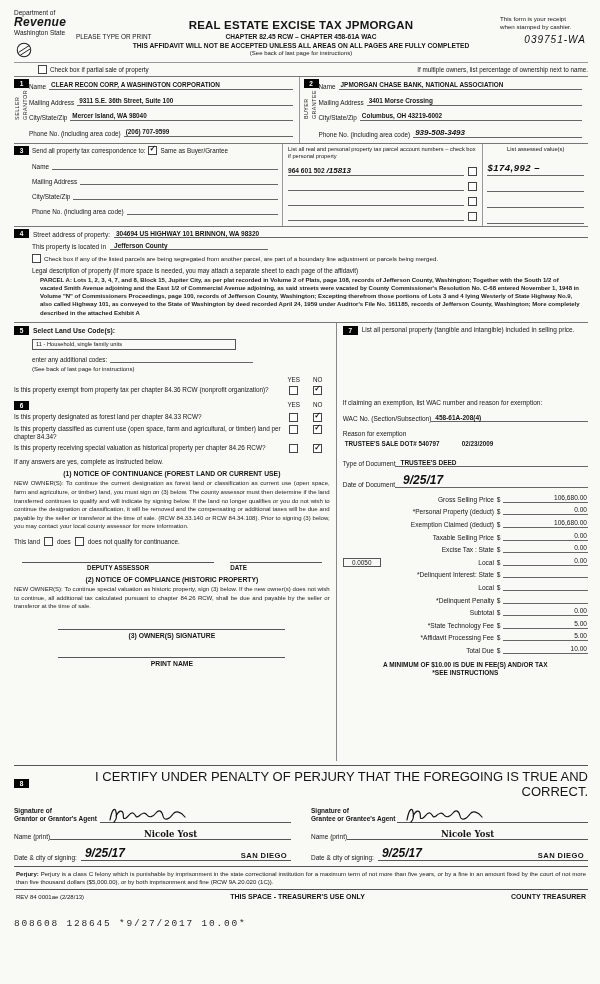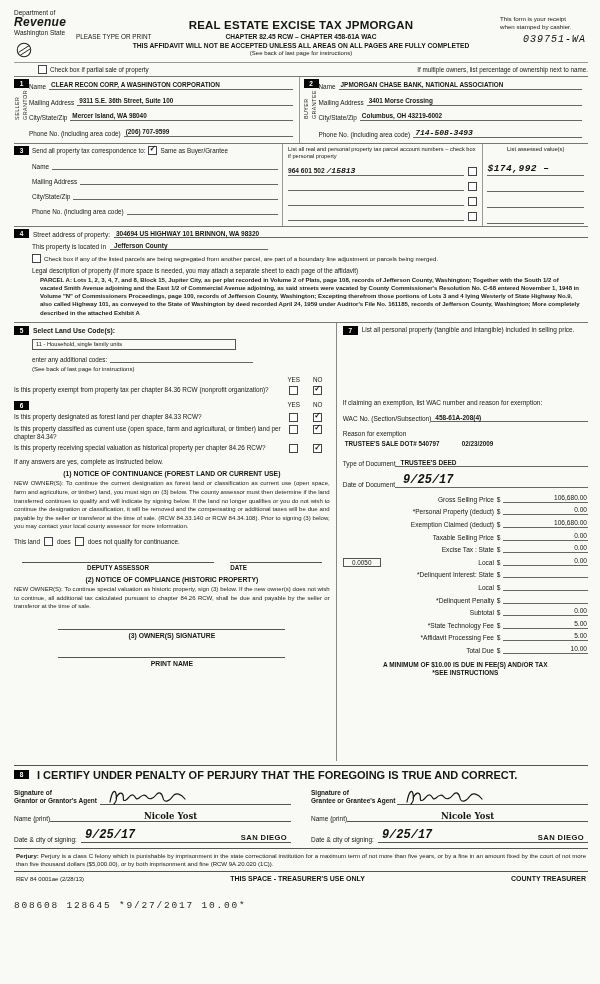--- a/index.html
+++ b/index.html
@@ -1,18 +1,18 @@
 <!DOCTYPE html>
 <html><head>
 <meta charset="utf-8">
 <style>
   html,body{margin:0;padding:0;}
   body{width:600px;height:984px;background:#d8d8d4;font-family:"Liberation Sans",sans-serif;color:#161616;}
   .page{position:relative;width:600px;height:984px;background:#f9f9f5;overflow:hidden;padding:6px 12px 0 14px;box-sizing:border-box;}
-  .hand{font-family:Liberation Mono, monospace;font-style:italic;color:#101010;}
+  .hand{font-family:Liberation Sans, sans-serif;font-style:italic;color:#101010;}
   .cb{display:inline-block;width:7px;height:7px;border:1px solid #444;background:#fff;position:relative;vertical-align:-1px;flex:none;}
   .cb.on::after{content:"✓";position:absolute;left:0;top:-2.5px;font-size:8px;color:#111;font-weight:bold;}
   .numbox{display:inline-flex;align-items:center;justify-content:center;background:#050505;color:#fff;width:15px;height:9px;font-size:6.5px;font-weight:bold;flex:none;}
   
   .header{position:relative;height:56px;}
   .logo{position:absolute;left:0;top:3px;display:flex;gap:3px;align-items:flex-start;flex-direction:column;}
   .dept{font-size:6.5px;line-height:1.1;}
   .dept .d2{display:block;font-size:12px;font-weight:bold;font-style:italic;letter-spacing:0.3px;}
   .logoicon{width:20px;height:18px;margin-top:2px;}
   .titlewrap{text-align:center;padding-top:13px;}
@@ -104,21 +104,21 @@
   .mrow{display:flex;align-items:flex-end;margin-bottom:3.6px;font-size:6.6px;}
   .mlabel{flex:1;text-align:right;}
   .mdollar{width:9px;text-align:center;flex:none;}
   .mval{width:84px;border-bottom:1px solid #666;text-align:right;flex:none;min-height:8px;padding-right:1px;}
   .ratebox{border:1px solid #555;width:36px;text-align:center;font-size:6.4px;flex:none;margin-bottom:-1px;}
   .minnote{font-weight:bold;font-size:6.5px;text-align:center;margin-top:3px;}
   .seeinstr{font-weight:bold;font-size:6.5px;text-align:center;margin-top:1px;}
   
   .sec8{border-top:1px solid #555;margin-top:4px;padding:3px 0 5px;}
   .certrow{display:flex;align-items:center;gap:8px;}
-  .certtxt{flex:1;text-align:left;font-weight:bold;font-size:11px;}
+  .certtxt{flex:1;text-align:right;font-weight:normal;font-size:13px;}
   .sigcols{display:flex;margin-top:5px;}
   .sigcol{flex:1;padding-right:10px;}
   .sigcol+.sigcol{padding-left:10px;padding-right:0;}
   .sigrow{display:flex;align-items:flex-end;}
   .siglabel{font-weight:bold;font-size:6.5px;line-height:1.25;flex:none;width:86px;}
   .sigline{flex:1;border-bottom:1px solid #555;height:18px;position:relative;}
   .sigsvg{position:absolute;left:6px;bottom:-5px;}
   .nprow{display:flex;align-items:flex-end;margin-top:6px;font-size:6.5px;}
   .nprow .ln{flex:1;border-bottom:1px solid #555;padding:0 6px;text-align:center;}
   .handprint{font-family:"DejaVu Serif",serif;font-weight:bold;font-size:8.5px;}
@@ -218,21 +218,21 @@
         <div class="fld">
           <span class="lbl">Mailing Address</span>
           <span class="ln">3401 Morse Crossing</span>
         </div>
         <div class="fld">
           <span class="lbl">City/State/Zip</span>
           <span class="ln">Columbus, OH 43219-6002</span>
         </div>
         <div class="fld">
           <span class="lbl">Phone No. (including area code)</span>
-          <span class="ln hand" style="font-size:8px;">714-508-3493</span>
+          <span class="ln hand" style="font-size:8px;">939-508-3493</span>
         </div>
       </div>
     </div>
   </div>
 
   <div class="sec3">
     <div class="s3left">
       <div class="s3row1">
         <span class="numbox">3</span>
         <span>Send all property tax correspondence to:</span>

